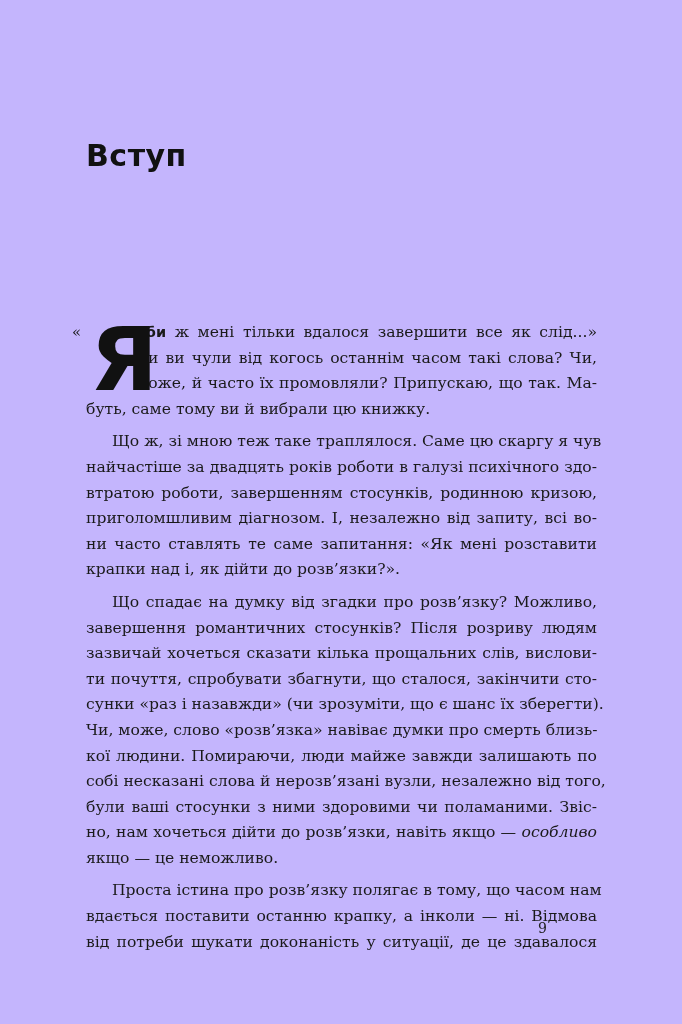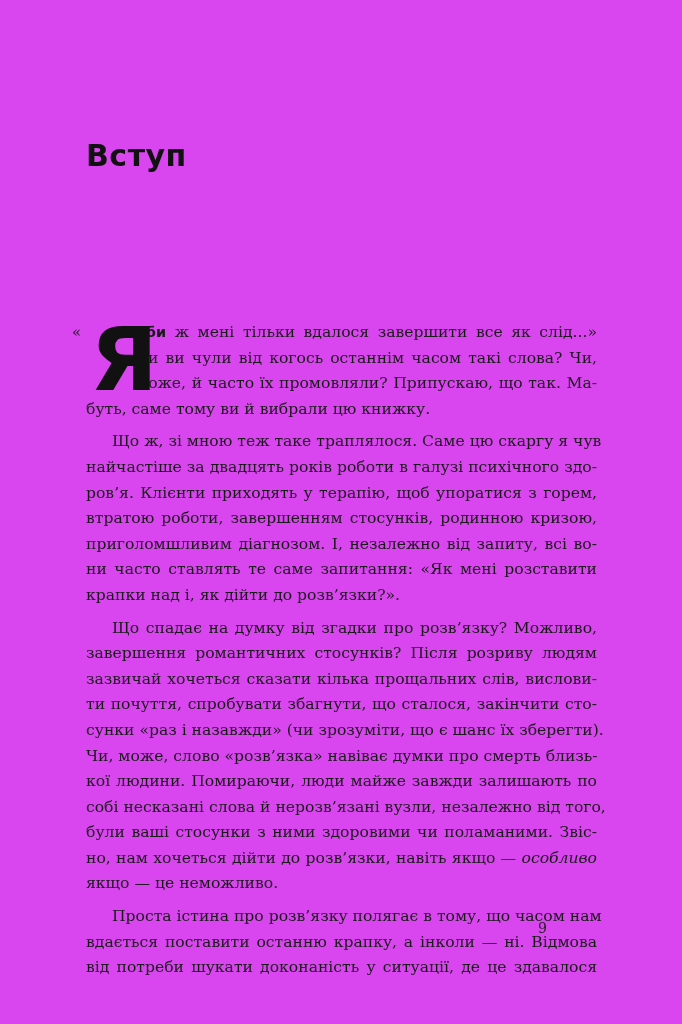--- a/index.html
+++ b/index.html
@@ -1,17 +1,17 @@
 <!DOCTYPE html>
 <html><head>
 <meta charset="utf-8">
 <style>
   html, body { margin: 0; padding: 0; background: #ffffff; }
   body { width: 682px; height: 1024px; position: relative; overflow: hidden; }
-  .page { position: absolute; left: 0; top: 0; width: 682px; height: 1024px; background: #d946ef; }
+  .page { position: absolute; left: 0; top: 0; width: 682px; height: 1024px; background: #c4b5fd; }
   .chapter-title {
     position: absolute; left: 86px; top: 138px;
     font-family: "DejaVu Sans", sans-serif; font-weight: bold; font-size: 30px;
     color: #111; letter-spacing: 0.5px; margin: 0;
   }
   .body-text {
     position: absolute; left: 86px; top: 320px; width: 511px;
     font-family: "DejaVu Serif", serif; font-size: 15.6px; line-height: 25.6px;
     color: #1a1a1a; text-align: justify;
   }
@@ -46,21 +46,20 @@
       <span class="dropcap">Я</span>
       <span class="line shifted"><span class="lead-bold">кби</span><span> ж мені тільки вдалося завершити все як слід...»</span></span>
       <span class="line shifted">Чи ви чули від когось останнім часом такі слова? Чи,</span>
       <span class="line shifted">може, й часто їх промовляли? Припускаю, що так. Ма-</span>
       <span class="line last">буть, саме тому ви й вибрали цю книжку.</span>
     </div>
 
     <div>
       <span class="line indent">Що ж, зі мною теж таке траплялося. Саме цю скаргу я чув</span>
       <span class="line">найчастіше за двадцять років роботи в галузі психічного здо-</span>
-      <span class="line">ров’я. Клієнти приходять у терапію, щоб упоратися з горем,</span>
       <span class="line">втратою роботи, завершенням стосунків, родинною кризою,</span>
       <span class="line">приголомшливим діагнозом. І, незалежно від запиту, всі во-</span>
       <span class="line">ни часто ставлять те саме запитання: «Як мені розставити</span>
       <span class="line last">крапки над і, як дійти до розв’язки?».</span>
     </div>
 
     <div>
       <span class="line indent">Що спадає на думку від згадки про розв’язку? Можливо,</span>
       <span class="line">завершення романтичних стосунків? Після розриву людям</span>
       <span class="line">зазвичай хочеться сказати кілька прощальних слів, вислови-</span>

